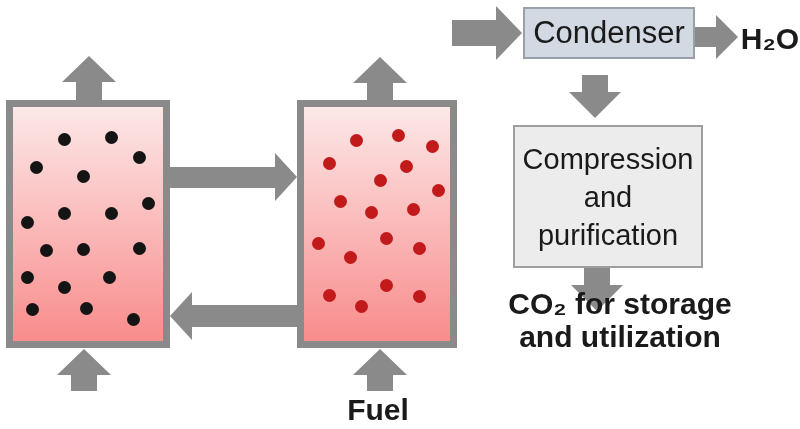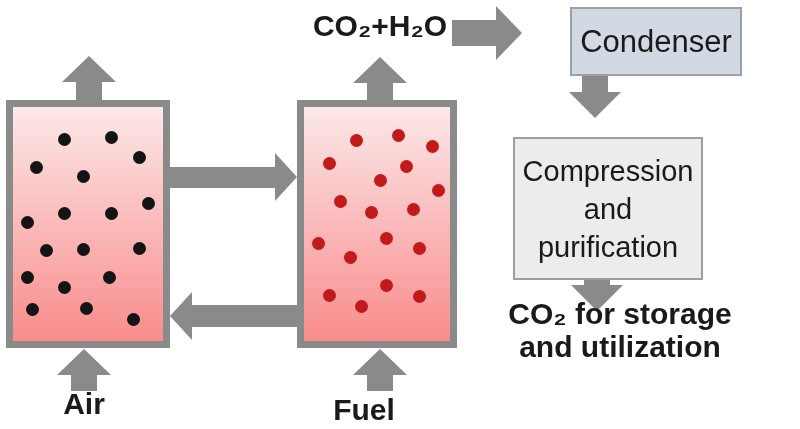--- a/index.html
+++ b/index.html
@@ -32,21 +32,21 @@
   .pbox{
     position:absolute;box-sizing:border-box;display:flex;align-items:center;justify-content:center;
     text-align:center;
   }
   .condenser{
     background:var(--condenser-fill);border:2px solid var(--condenser-border);
     font-size:31px;font-weight:400;
   }
   .compression{
     background:var(--box-fill);border:2px solid var(--box-border);
-    font-size:29px;line-height:38px;font-weight:400;margin-top:12px;
+    font-size:29px;line-height:38px;font-weight:400;
   }
 </style>
 </head>
 <body>
 
 <div class="canvas">
 
   <div class="reactor" style="left:6px;top:100px;width:164px;height:248px;"></div>
   <div class="reactor" style="left:297px;top:100px;width:160px;height:248px;"></div>
   <div id="dots-layer" style="position:absolute;left:0;top:0;width:800px;height:429px;">
@@ -122,24 +122,23 @@
   </div>
   <div class="arr v" style="left:569px;top:75px;">
     <div class="shaft" style="width:26px;height:17px;"></div>
     <div class="head-down"></div>
   </div>
   <div class="arr v" style="left:571px;top:268px;">
     <div class="shaft" style="width:26px;height:17px;"></div>
     <div class="head-down"></div>
   </div>
 
-  <div class="pbox condenser" style="left:523px;top:7px;width:172px;height:69px;margin-left:47px;">Condenser</div>
+  <div class="pbox condenser" style="left:523px;top:7px;width:172px;height:52px;">Condenser</div>
   <div class="pbox compression pre" style="left:513px;top:125px;width:190px;height:143px;">Compression
 and
 purification</div>
 
-  <div class="lbl" style="left:312px;top:9px;width:136px;">CO₂+H₂O</div>
-  <div class="lbl" style="left:44px;top:387px;width:80px;">Air</div>
-  <div class="lbl" style="left:324px;top:393px;width:80px;text-align:center;">Fuel</div>
-  <div class="lbl pre" style="left:492px;top:297px;width:256px;white-space:pre-line;">CO₂ for storage
+  <div class="lbl" style="left:338px;top:393px;width:80px;text-align:center;">Fuel</div>
+  <div class="lbl" style="left:740px;top:22px;width:60px;">H₂O</div>
+  <div class="lbl pre" style="left:492px;top:287px;width:256px;white-space:pre-line;">CO₂ for storage
 and utilization</div>
 
 </div>
 
 </body></html>

